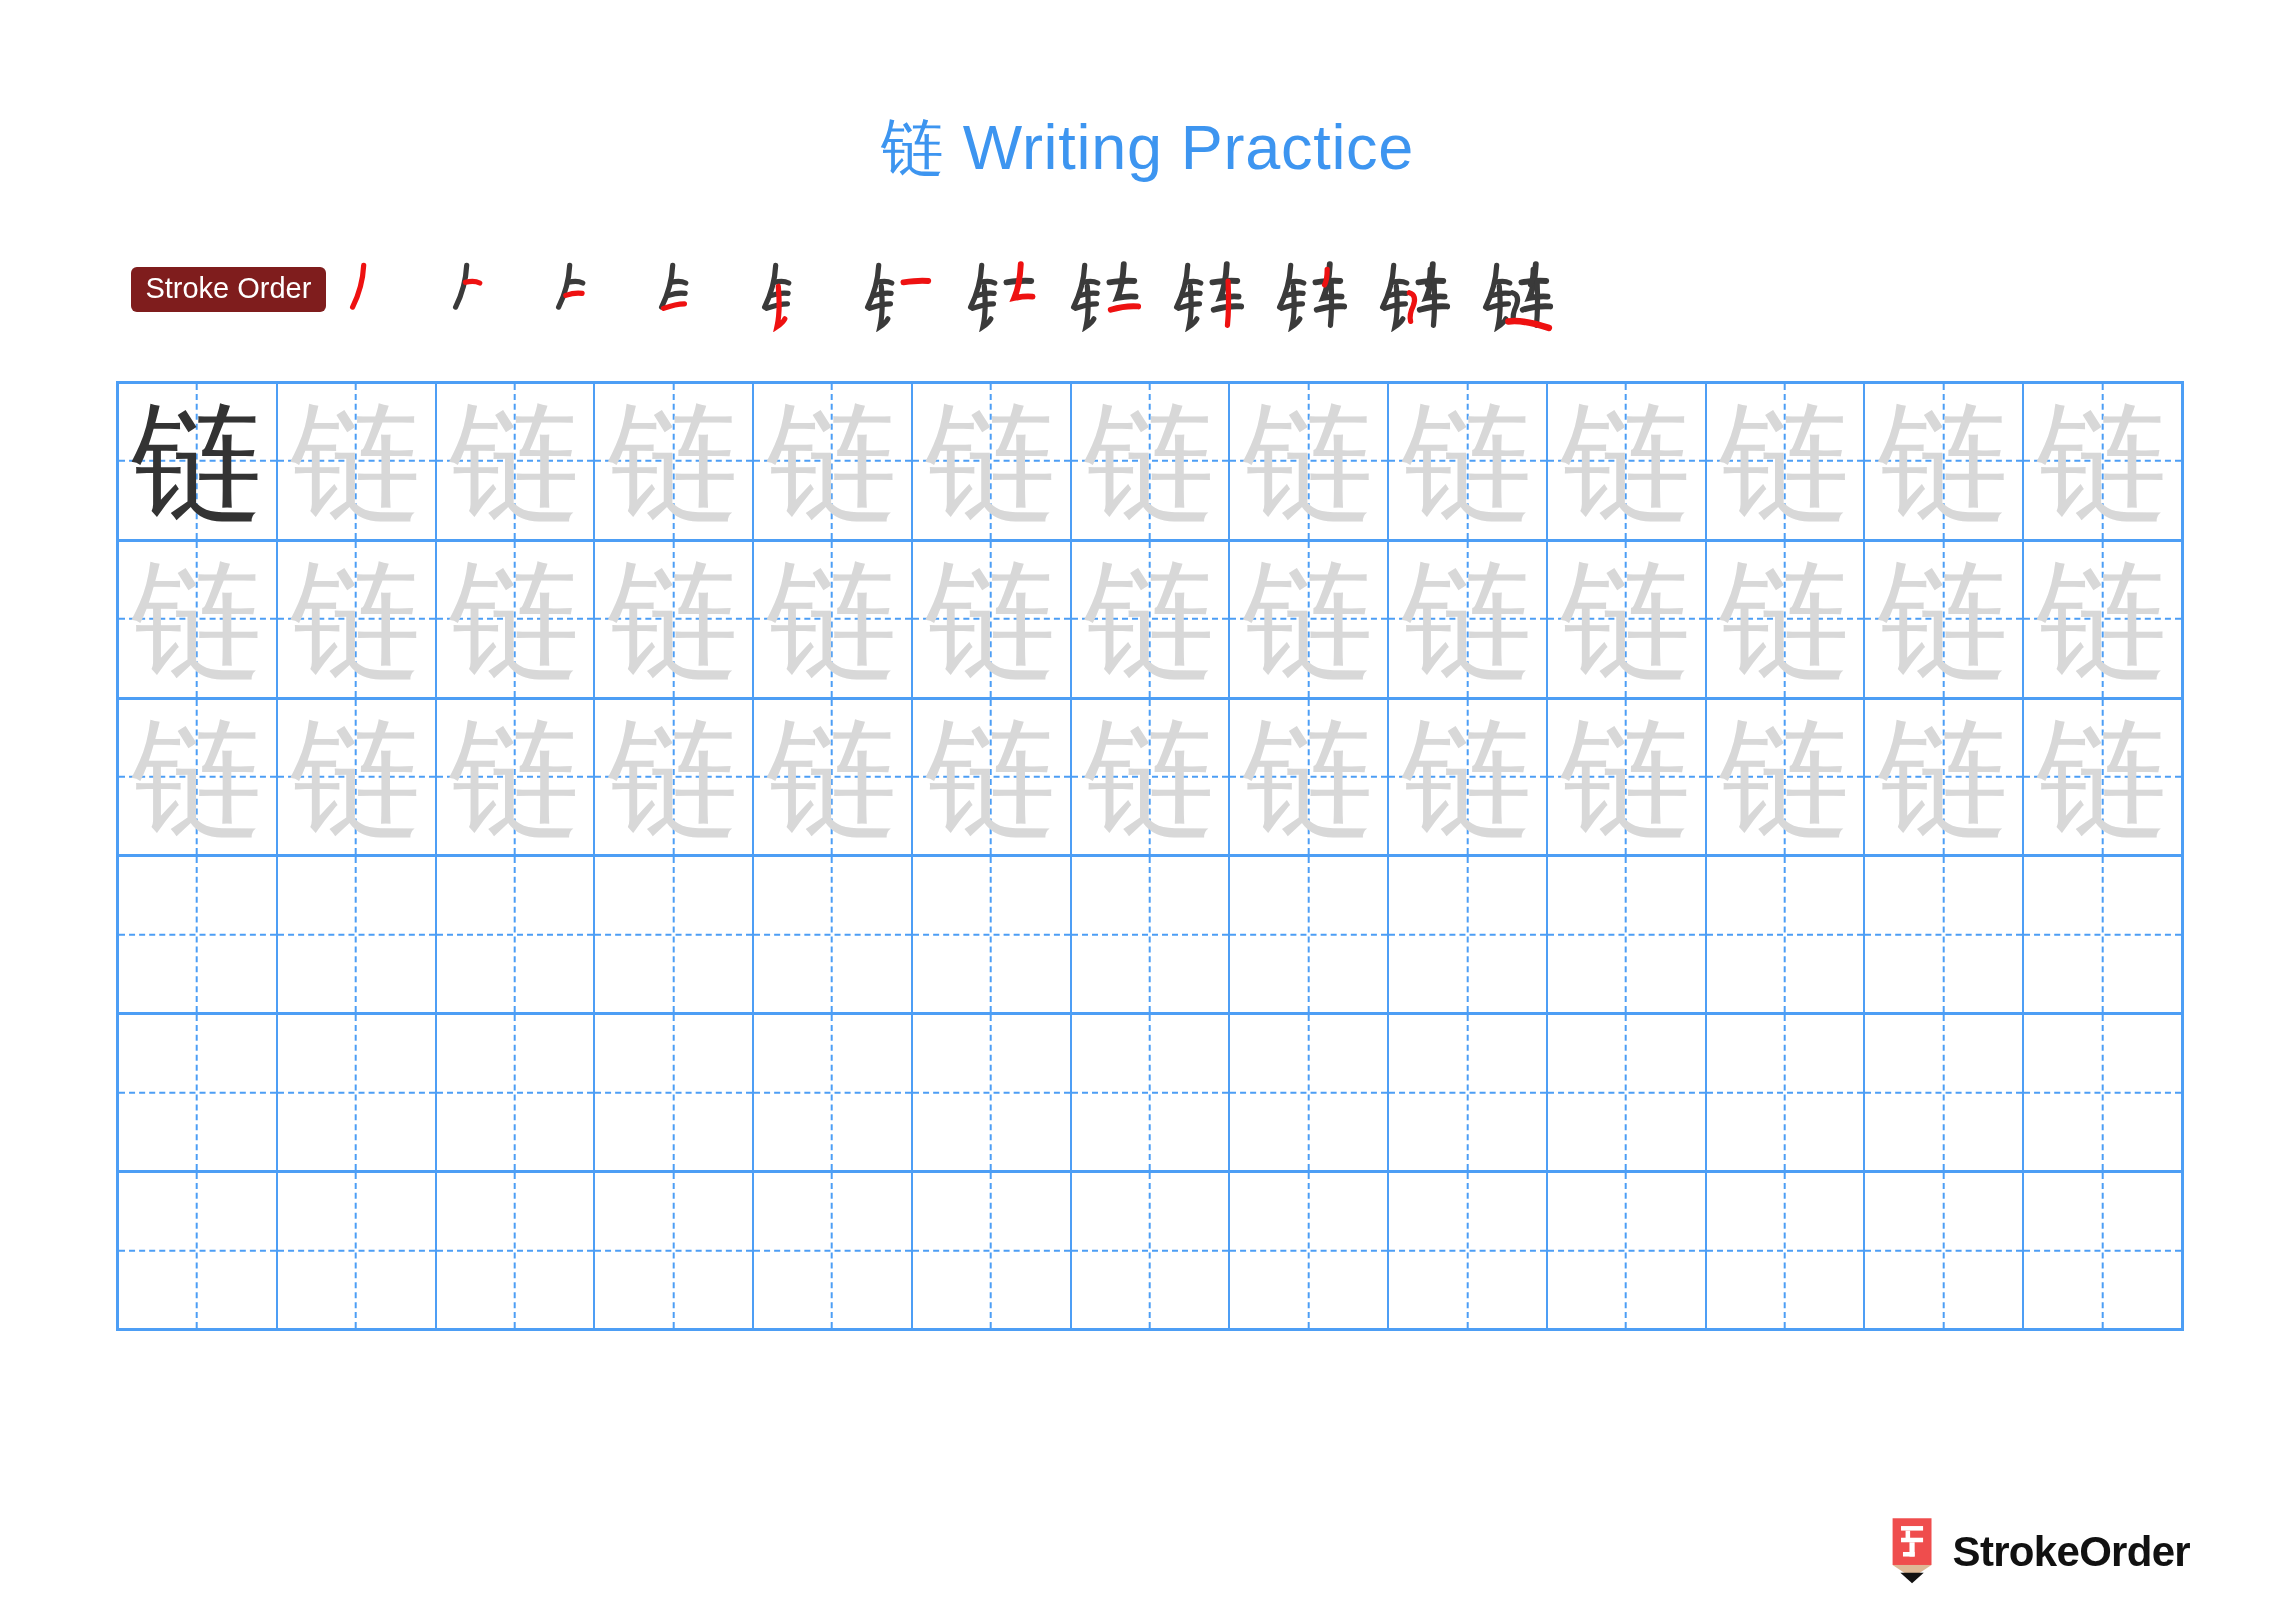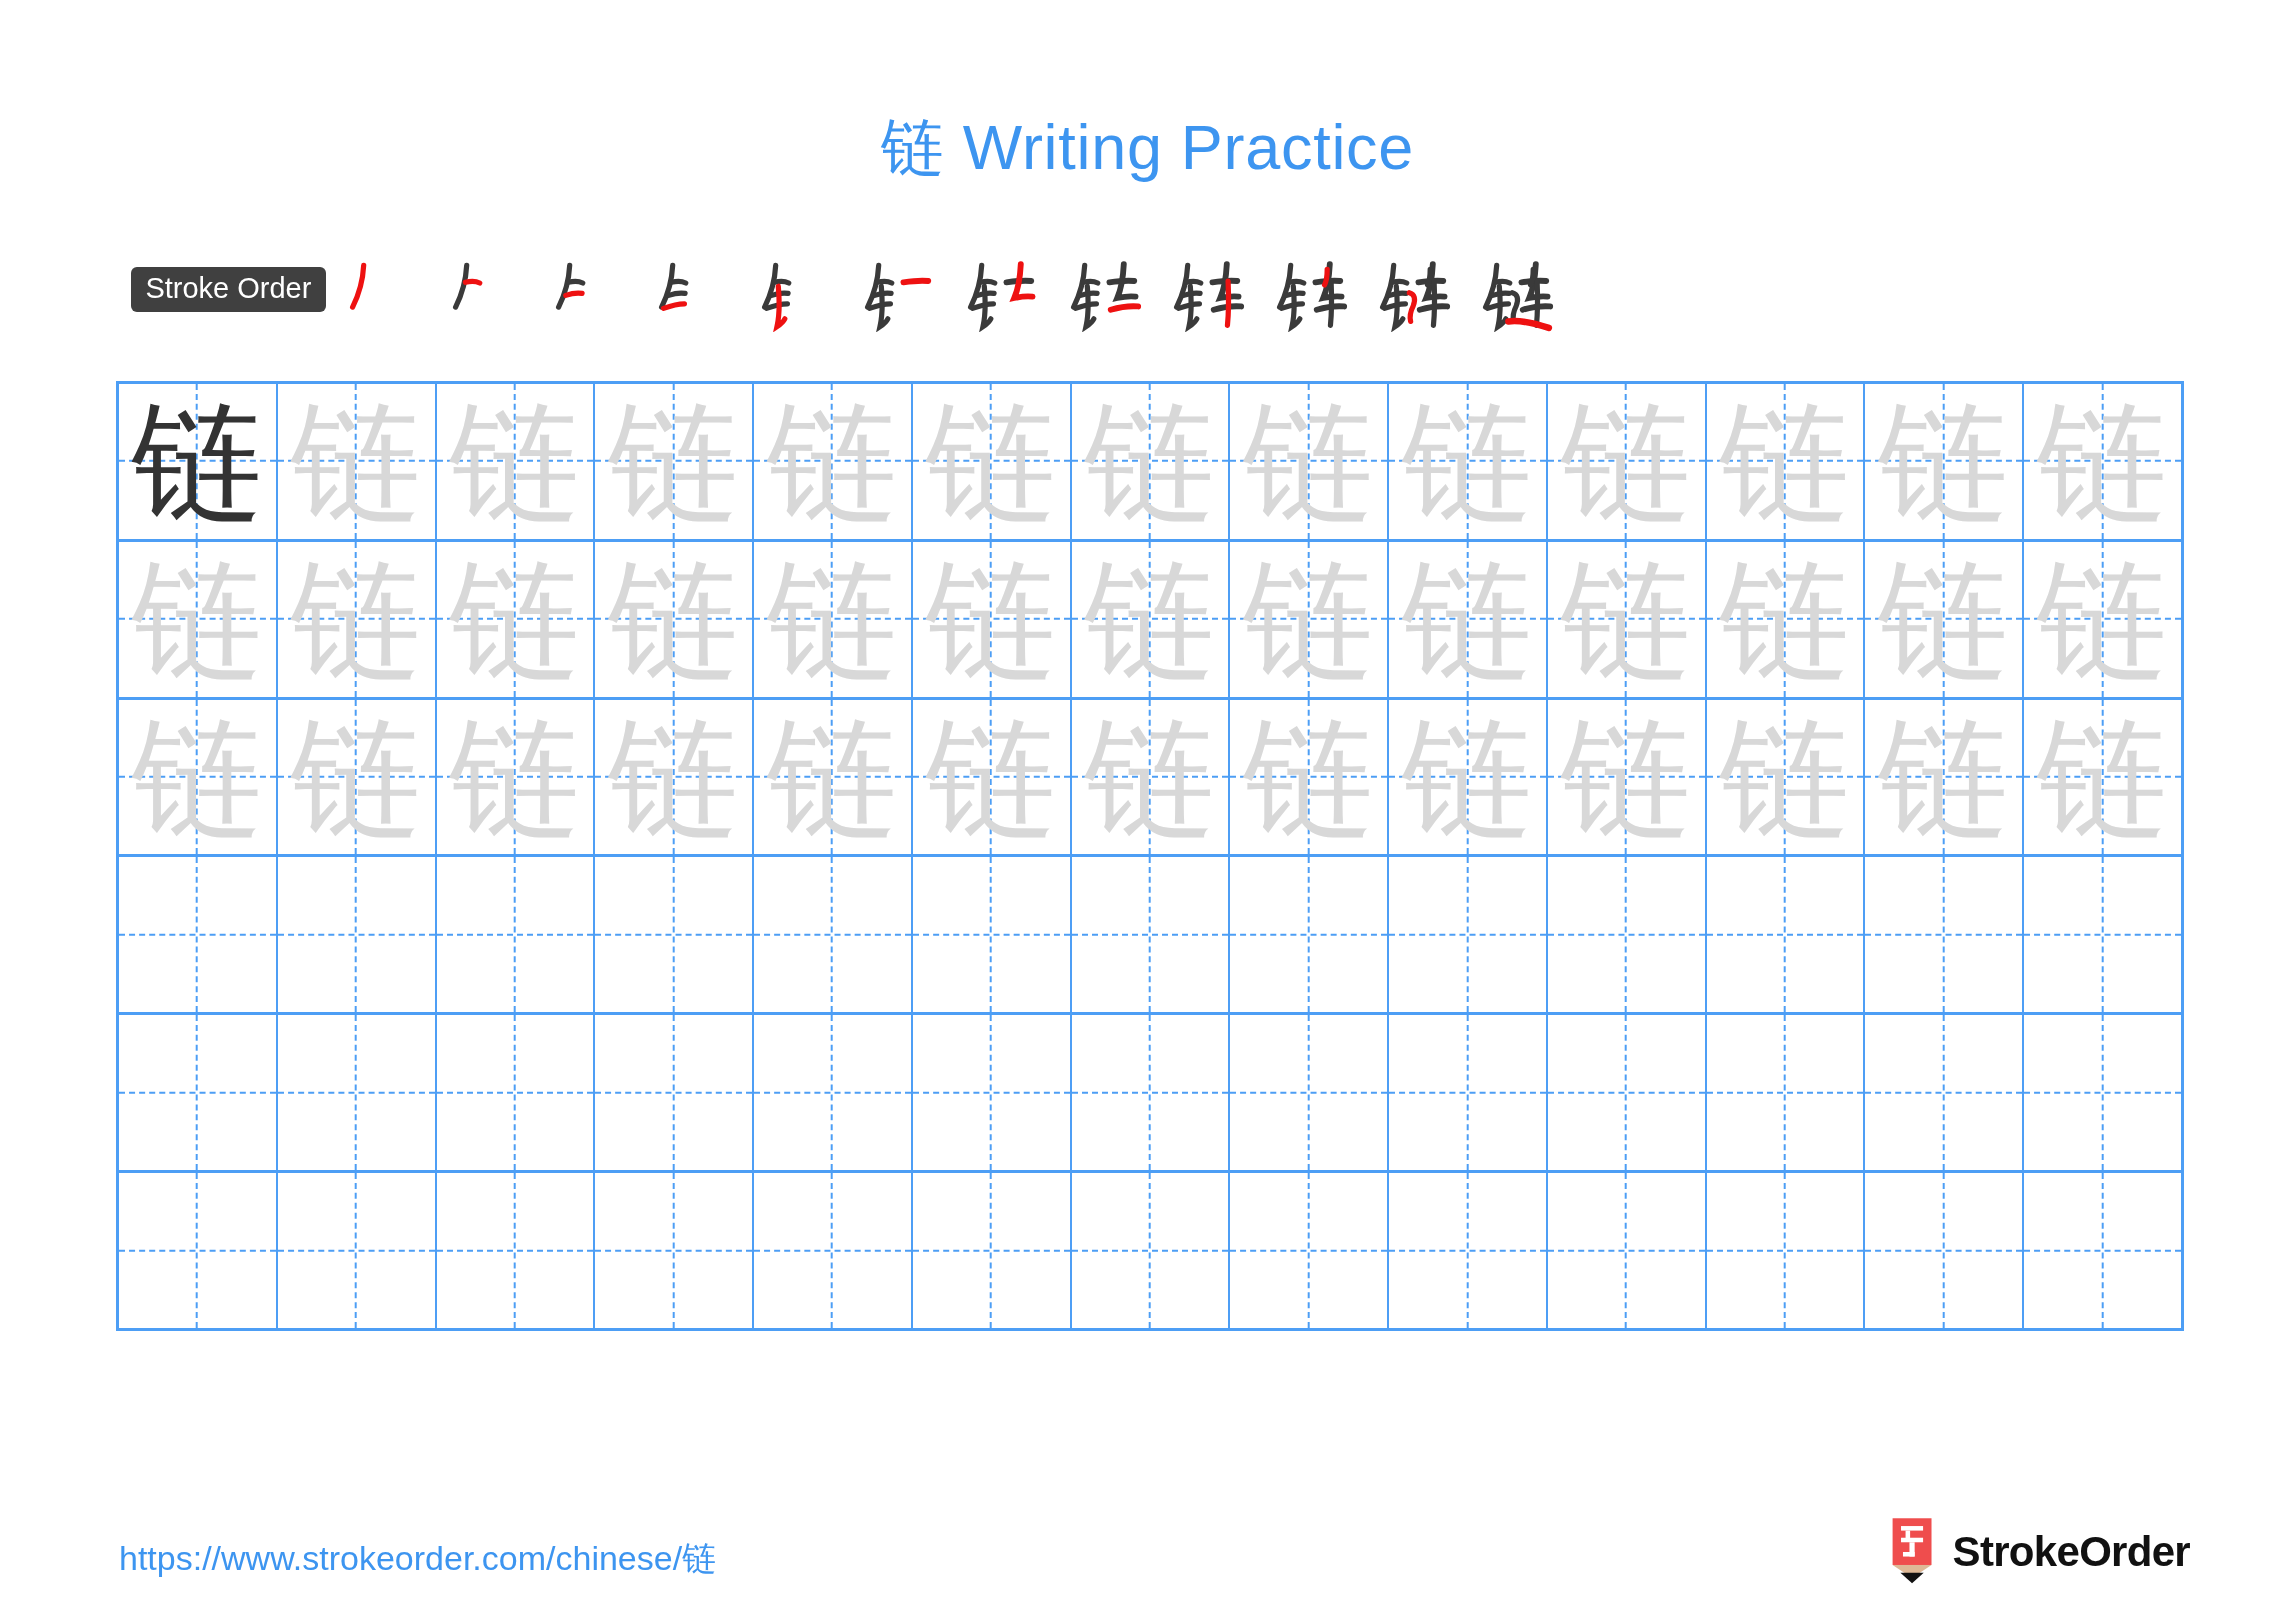--- a/index.html
+++ b/index.html
@@ -22,21 +22,21 @@
     white-space:nowrap;
   }
 
   
   .stroke-row {
     position:absolute; left:131px; top:247px;
     width:2061px; height:85px;
     display:flex; align-items:center;
   }
   .so-badge {
-    background:#404040;
+    background:#7f1d1d;
     color:#ffffff;
     font-size:29px;
     padding:6.5px 14.4px 9.2px 14.4px;
     border-radius:5.9px;
     line-height:1;
     white-space:nowrap;
     flex:0 0 auto;
     margin-right:9.2px;
   }
   .so-steps {
@@ -438,21 +438,20 @@
       <div class="cell"></div>
       <div class="cell"></div>
       <div class="cell"></div>
       <div class="cell"></div>
       <div class="cell"></div>
       <div class="cell"></div>
     </div>
 
   </div>
 
-  <div class="footer-url">https://www.strokeorder.com/chinese/链</div>
 
   <div class="brand">
     <svg class="brand-mark" viewBox="0 0 74 104">
       <rect x="4" y="0" width="60" height="72" fill="#ef4d4d"></rect>
       <path d="M4 72 L64 72 L34 92 Z" fill="#deb896"></path>
       <path d="M16 84 L52 84 L34 100 Z" fill="#111111"></path>
       <g fill="#ffffff">
         <rect x="17" y="12" width="34" height="7"></rect>
         <rect x="17" y="30" width="34" height="7"></rect>
         <rect x="24" y="19" width="7" height="12"></rect>

